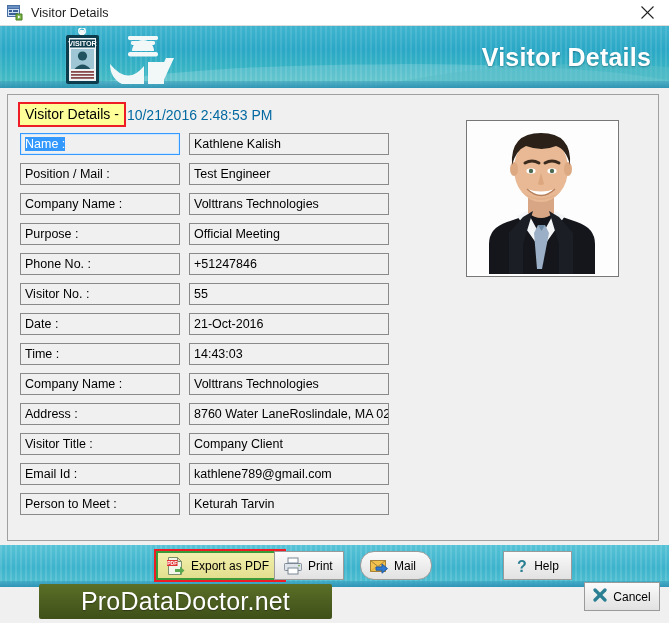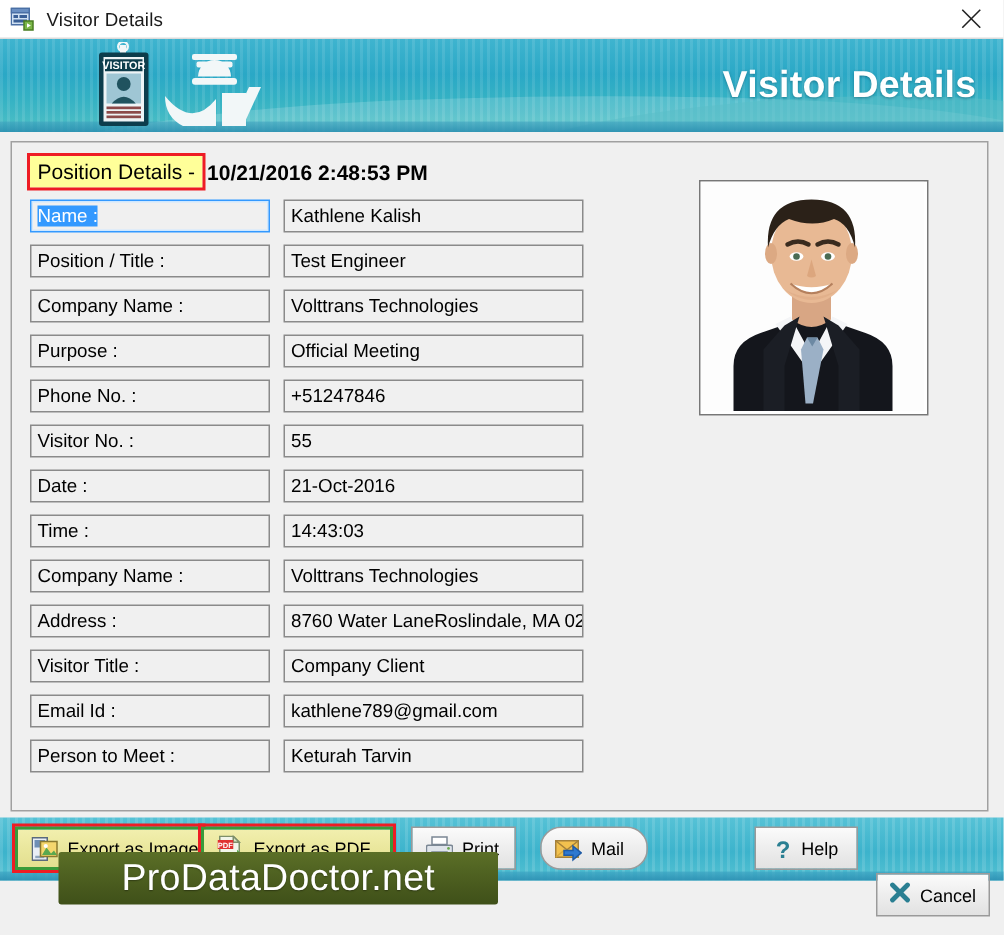--- a/index.html
+++ b/index.html
@@ -134,23 +134,22 @@
     padding: 2px 5px 3px 5px;
     font-size: 14px;
     color: #000;
     outline: 2px solid #ee1c24;
     outline-offset: 0px;
     position: relative;
     z-index: 3;
   }
   .headline-date {
     font-size: 14px;
-    color: #000000;
+    color: #0369a1;
     margin-left: 3px;
-    font-weight: bold;
   }
 
   
   .form {
     position: absolute;
     left: 12px;
     top: 38px;
     width: 400px;
   }
   .row {
@@ -235,21 +234,21 @@
     border: 2px solid #3a9a3a;
     outline: 2px solid #ee1c24;
     outline-offset: 0px;
   }
   .btn-ico { width: 18px; height: 18px; flex: none; display:block; }
 
   
   .watermark {
     position: absolute;
     left: 39px;
-    top: 568px;
+    top: 584px;
     width: 293px;
     height: 35px;
     background: linear-gradient(180deg, #5b6f27 0%, #4b5d1f 55%, #3f5019 100%);
     border-radius: 2px;
     display: flex;
     align-items: center;
     justify-content: center;
   }
   .watermark-text {
     font-size: 25px;
@@ -314,31 +313,31 @@
       <path d="M118 30 l8 0 l-12 26 l-8 0 z" fill="#f2f7f8"></path>
     </svg>
   </div>
 
   <div class="banner-title">Visitor Details</div>
 </div>
 
 <div class="panel">
 
   <div class="headline">
-    <span class="headline-badge">Position Details -</span>
+    <span class="headline-badge">Visitor Details -</span>
     <span class="headline-date">10/21/2016 2:48:53 PM</span>
   </div>
 
   <div class="form">
       <div class="row">
         <div class="fld fld-label focused"><span class="sel">Name :</span></div>
         <div class="fld fld-value">Kathlene Kalish</div>
       </div>
       <div class="row">
-        <div class="fld fld-label">Position / Title :</div>
+        <div class="fld fld-label">Position / Mail :</div>
         <div class="fld fld-value">Test Engineer</div>
       </div>
       <div class="row">
         <div class="fld fld-label">Company Name :</div>
         <div class="fld fld-value">Volttrans Technologies</div>
       </div>
       <div class="row">
         <div class="fld fld-label">Purpose :</div>
         <div class="fld fld-value">Official Meeting</div>
       </div>
@@ -417,35 +416,22 @@
 
       <path d="M66 90 l-10 6 l-14 16 l0 41 l14 0 l0 -30 z" fill="#1b1e25"></path>
       <path d="M82 90 l10 6 l14 16 l0 41 l-14 0 l0 -30 z" fill="#1b1e25"></path>
     </svg>
   </div>
 </div>
 
 <div class="footer">
   <div class="footer-bottomline"></div>
 
-  <div class="btn hl" style="left:10px; width:125px;">
-    <span class="btn-ico">
-      <svg width="18" height="18" viewBox="0 0 18 18">
-        <rect x="0.5" y="1.5" width="10" height="15" fill="#e9eef5" stroke="#5a6a7d"></rect>
-        <rect x="2" y="3" width="7" height="5" fill="#6f8fb5"></rect>
-        <rect x="2.5" y="13.5" width="6" height="1.6" fill="#8fa5bd"></rect>
-        <rect x="6" y="4" width="11" height="10" fill="#f5d76e" stroke="#8a7a2f"></rect>
-        <path d="M7 13 l3 -5 l3 4 l2 -2 l2 3 z" fill="#5aa84f"></path>
-        <circle cx="9.5" cy="7" r="1.4" fill="#ffffff"></circle>
-      </svg>
-    </span>
-    <span>Export as Image</span>
-  </div>
-
-  <div class="btn hl" style="left:134px; width:128px;">
+
+  <div class="btn hl" style="left:156px; width:128px;">
     <span class="btn-ico">
       <svg width="18" height="18" viewBox="0 0 18 18">
         <path d="M1.5 0.5 l9 0 l4 4 l0 13 l-13 0 z" fill="#f2f6ea" stroke="#7d8f6a"></path>
         <path d="M10.5 0.5 l0 4 l4 0 z" fill="#d7e2c4" stroke="#7d8f6a"></path>
         <rect x="0" y="3" width="10.5" height="6" fill="#e03131"></rect>
         <text x="5.2" y="8" font-family="Liberation Sans, sans-serif" font-size="5" font-weight="bold" fill="#ffffff" text-anchor="middle">PDF</text>
         <path d="M8 12 l5 0 l0 -2.5 l4.5 4 l-4.5 4 l0 -2.5 l-5 0 z" fill="#5aa84f"></path>
       </svg>
     </span>
     <span>Export as PDF</span>

